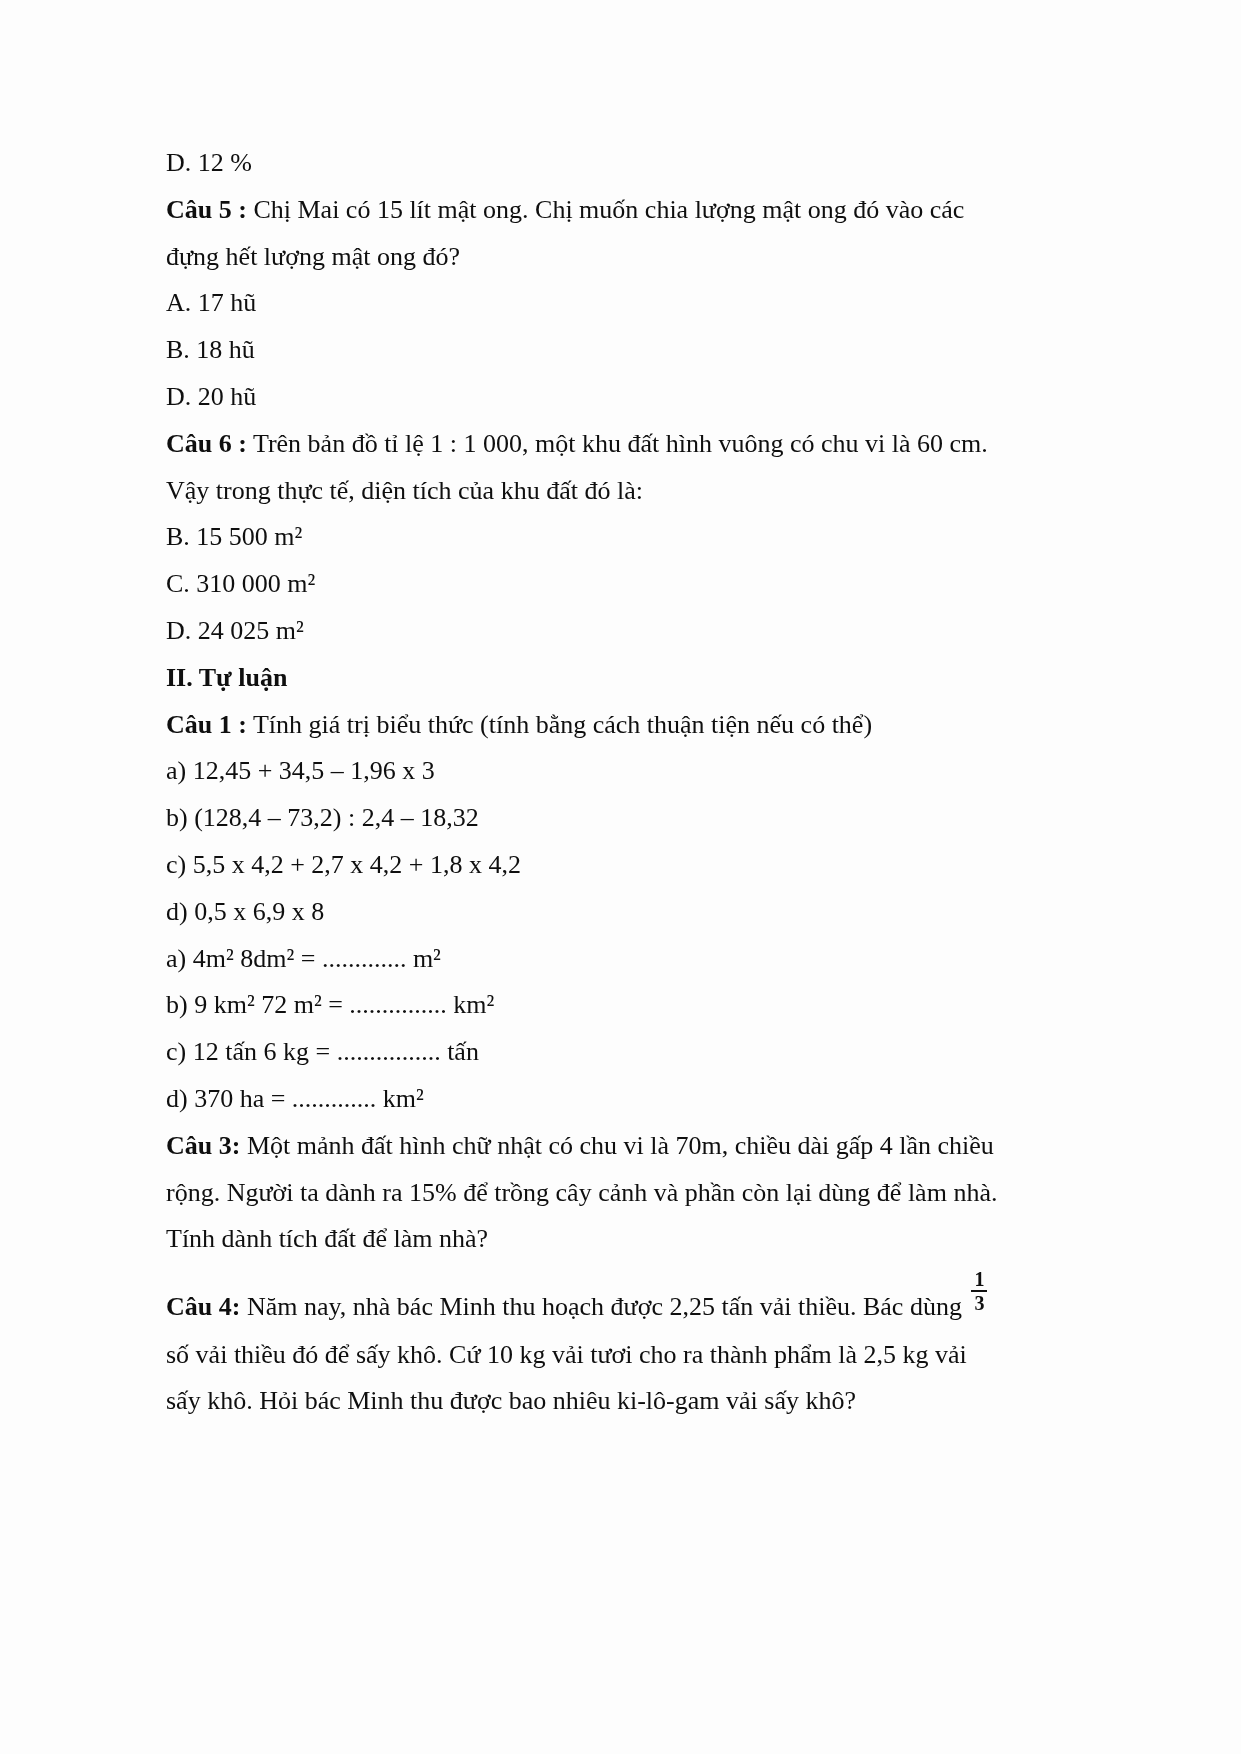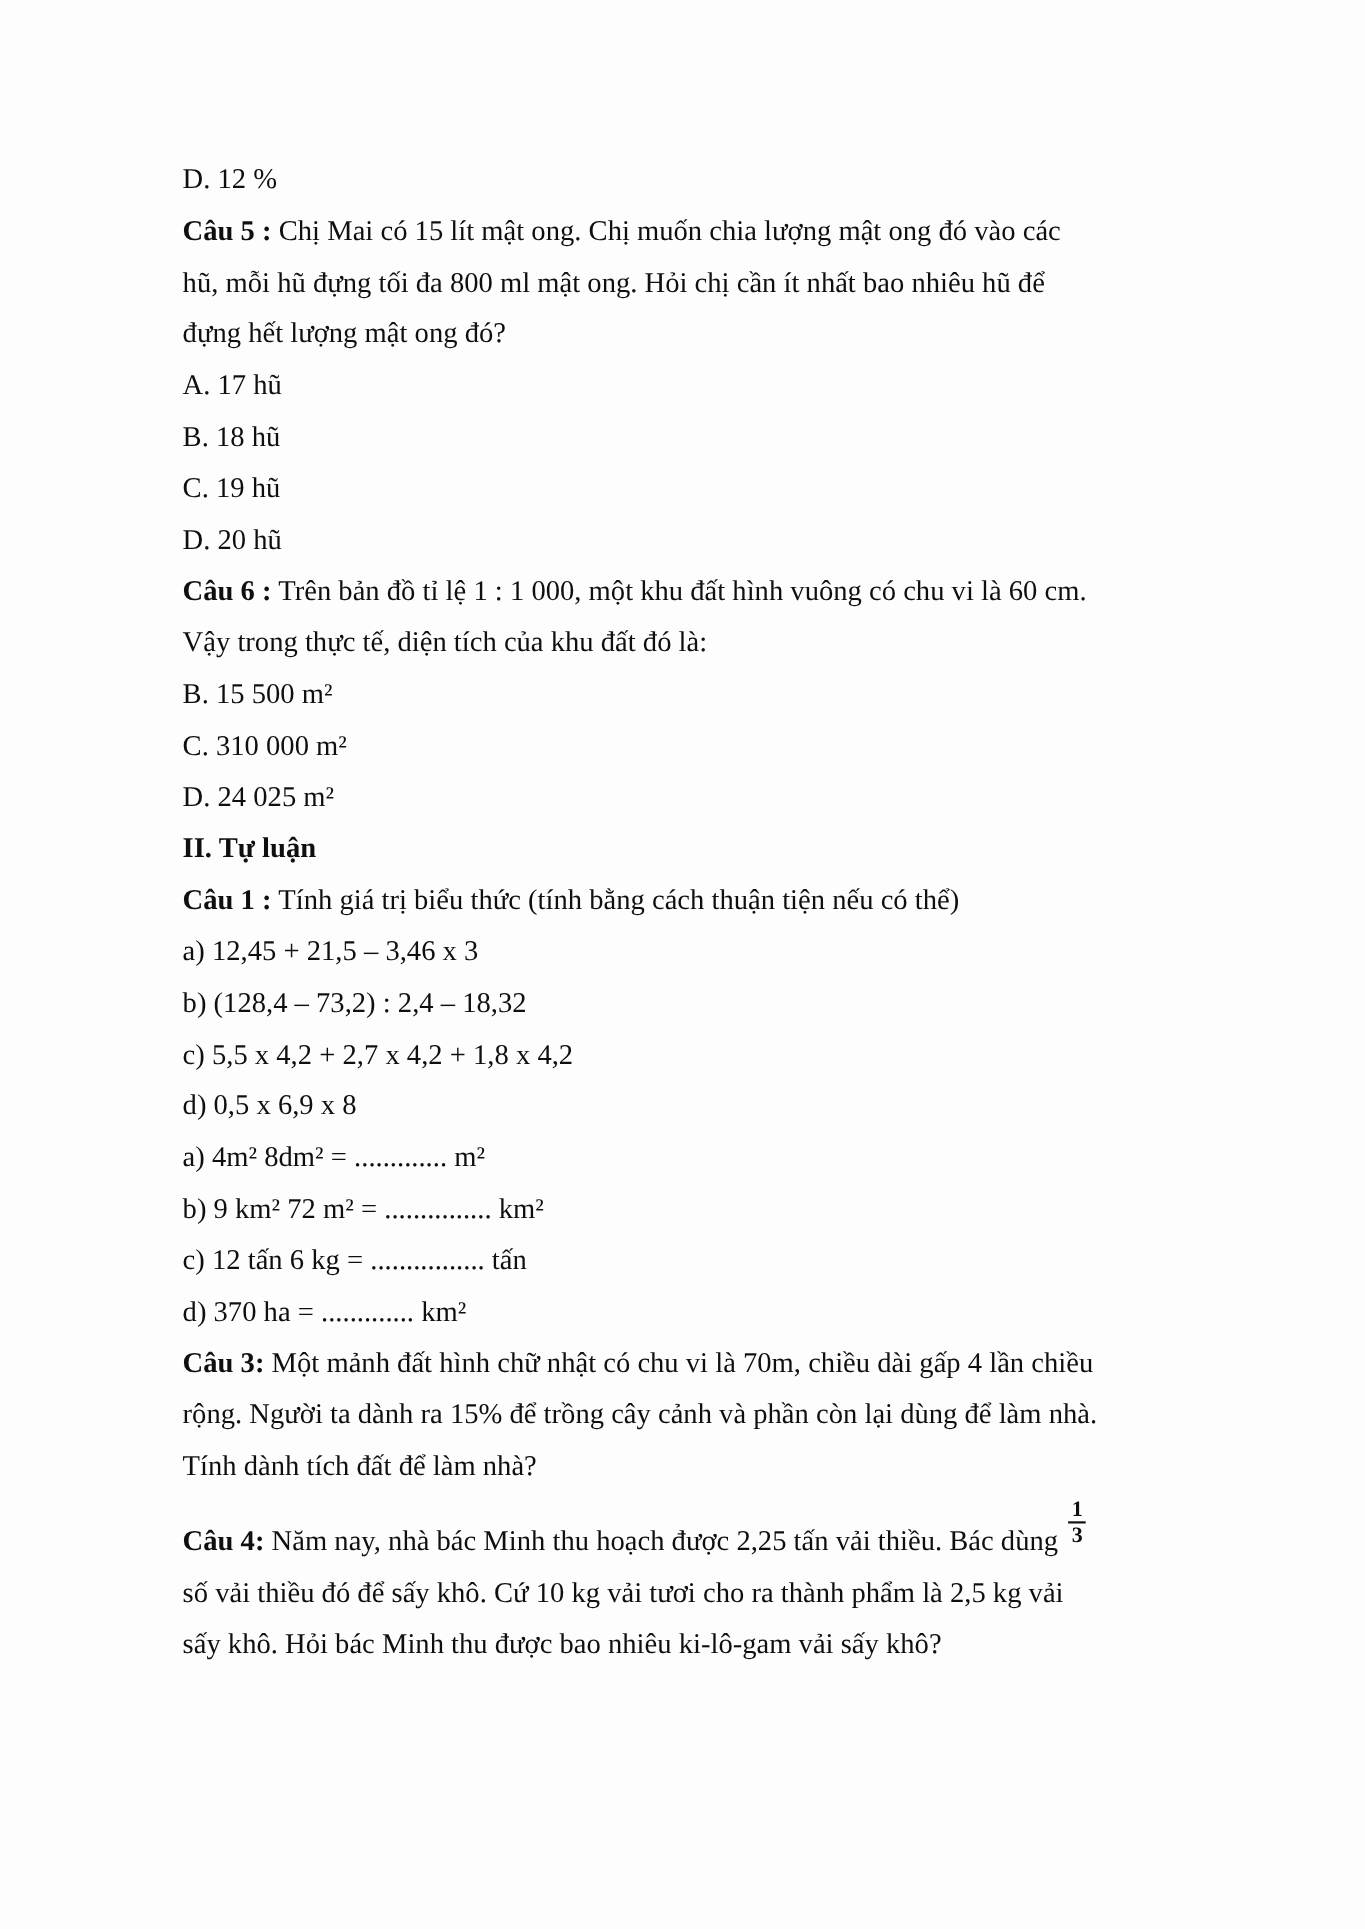--- a/index.html
+++ b/index.html
@@ -15,37 +15,35 @@
 </style>
 </head>
 <body>
 
 <div class="page">
   <div class="content">
 
     <div class="line"><span>D. 12 %</span></div>
 
     <div class="line"><b>Câu 5 :</b><span> Chị Mai có 15 lít mật ong. Chị muốn chia lượng mật ong đó vào các</span></div>
-    <div class="line"><span>hũ, mỗi hũ đựng tối đa 800 ml mật ong. Hỏi chị cần ít nhất bao nhiêu hũ để</span></div>
     <div class="line"><span>đựng hết lượng mật ong đó?</span></div>
     <div class="line"><span>A. 17 hũ</span></div>
     <div class="line"><span>B. 18 hũ</span></div>
-    <div class="line"><span>C. 19 hũ</span></div>
     <div class="line"><span>D. 20 hũ</span></div>
 
     <div class="line"><b>Câu 6 :</b><span> Trên bản đồ tỉ lệ 1 : 1 000, một khu đất hình vuông có chu vi là 60 cm.</span></div>
     <div class="line"><span>Vậy trong thực tế, diện tích của khu đất đó là:</span></div>
     <div class="line"><span>B. 15 500 m²</span></div>
     <div class="line"><span>C. 310 000 m²</span></div>
     <div class="line"><span>D. 24 025 m²</span></div>
 
     <div class="line"><b>II. Tự luận</b></div>
 
     <div class="line"><b>Câu 1 :</b><span> Tính giá trị biểu thức (tính bằng cách thuận tiện nếu có thể)</span></div>
-    <div class="line"><span>a) 12,45 + 21,5 – 3,46 x 3</span></div>
+    <div class="line"><span>a) 12,45 + 34,5 – 1,96 x 3</span></div>
     <div class="line"><span>b) (128,4 – 73,2) : 2,4 – 18,32</span></div>
     <div class="line"><span>c) 5,5 x 4,2 + 2,7 x 4,2 + 1,8 x 4,2</span></div>
     <div class="line"><span>d) 0,5 x 6,9 x 8</span></div>
 
     <div class="line"><span>a) 4m² 8dm² = ............. m²</span></div>
     <div class="line"><span>b) 9 km² 72 m² = ............... km²</span></div>
     <div class="line"><span>c) 12 tấn 6 kg = ................ tấn</span></div>
     <div class="line"><span>d) 370 ha = ............. km²</span></div>
 
     <div class="line"><b>Câu 3:</b><span> Một mảnh đất hình chữ nhật có chu vi là 70m, chiều dài gấp 4 lần chiều</span></div>

